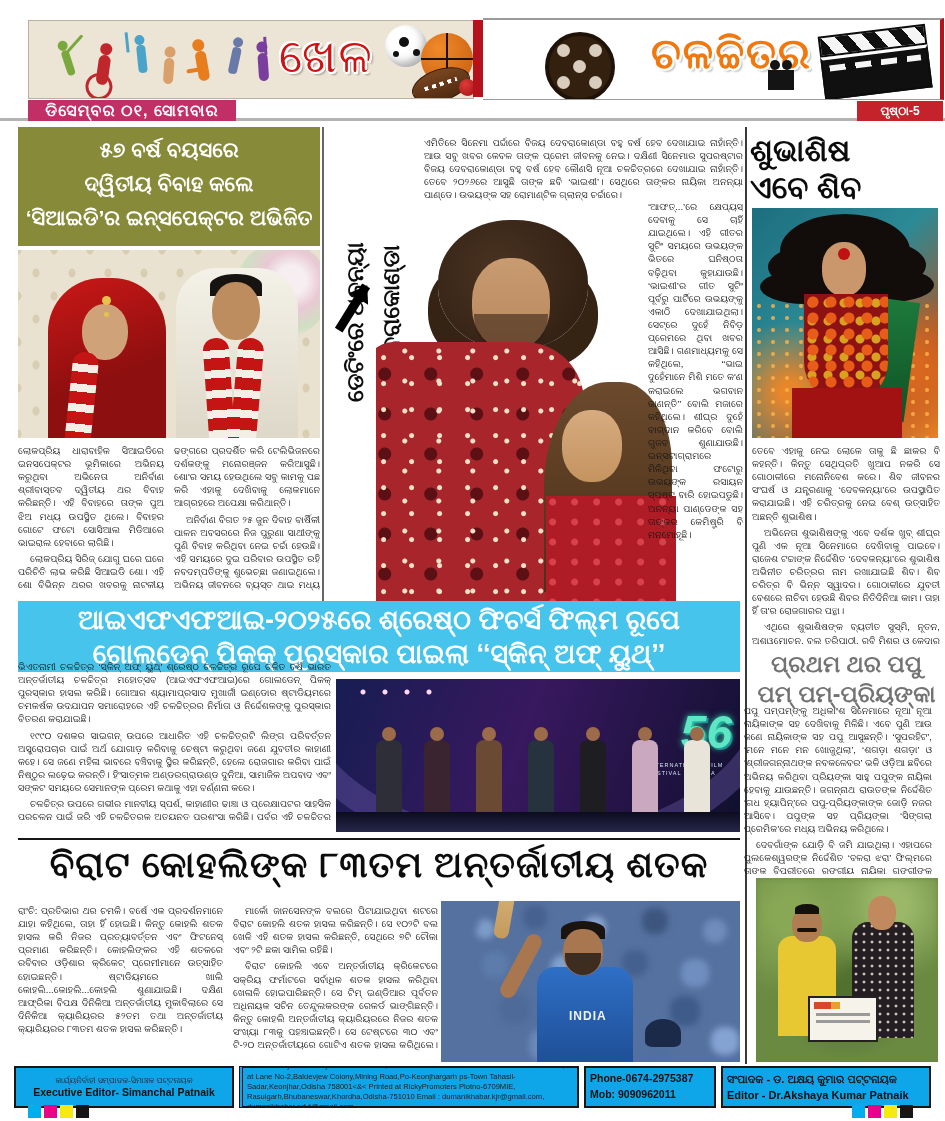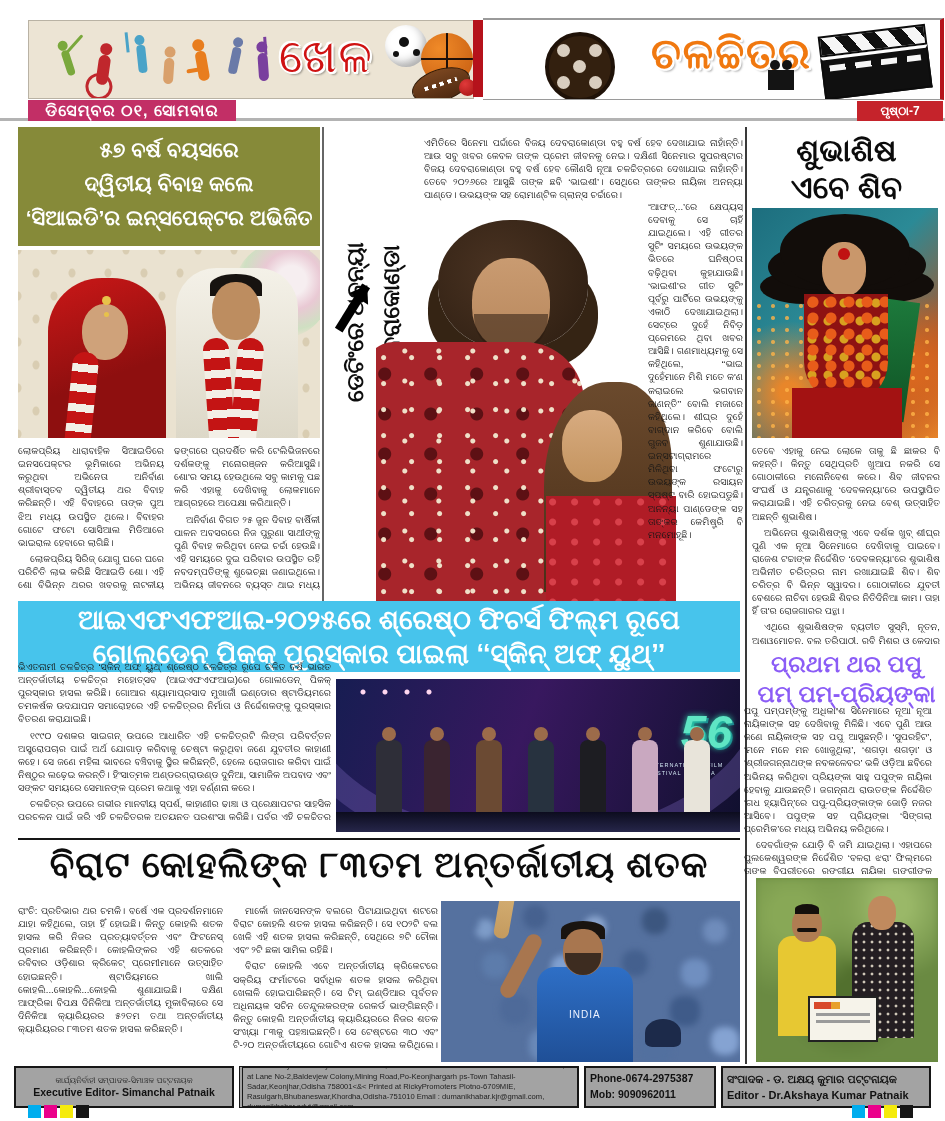--- a/index.html
+++ b/index.html
@@ -82,60 +82,60 @@
   .fig:before{content:"";position:absolute;left:6px;top:-13px;width:14px;height:14px;border-radius:50%;background:#9c6b4a;}
   .iffi-lights{position:absolute;left:16px;top:8px;width:90px;height:10px;background:radial-gradient(circle,#ffd7f0 2px,#0000 3px);background-size:22px 10px;}
   .mid-rule{left:18px;top:838px;width:722px;height:2px;background:#161616;}
   
   .kohli-head{left:18px;top:844px;width:722px;font-size:36px;font-weight:bold;color:#0c0c0c;text-align:center;letter-spacing:1px;}
   .kohli-body{left:18px;top:904px;width:420px;height:158px;}
   .kohli-photo{left:441px;top:901px;width:299px;height:161px;background:#55719f;overflow:hidden;}
   .bokeh{position:absolute;left:30px;top:20px;width:8px;height:8px;border-radius:50%;filter:blur(3px);
      box-shadow:10px 4px 0 6px #7e9cc8,60px -8px 0 8px #46618f,120px 2px 0 7px #8aa5cf,180px -4px 0 9px #3c567f,240px 6px 0 8px #6f8cbb,20px 40px 0 9px #5d7cab,90px 44px 0 10px #80a0d0,160px 38px 0 9px #44608e,220px 48px 0 10px #708fc0,40px 84px 0 11px #4e6a99,130px 90px 0 12px #7795c5,210px 86px 0 11px #3f5b89,70px 120px 0 12px #6a89b8,180px 124px 0 12px #52709f,250px 116px 0 10px #85a3d2;}
   .k-torso{position:absolute;left:96px;top:66px;width:96px;height:96px;border-radius:18px 18px 0 0;background:linear-gradient(#2e6fc6,#1f4f96);}
-  .k-india{position:absolute;left:128px;top:108px;font-size:10px;font-weight:normal;color:#eef3ff;letter-spacing:1px;}
+  .k-india{position:absolute;left:128px;top:108px;font-size:12px;font-weight:bold;color:#eef3ff;letter-spacing:1px;}
   .k-head{position:absolute;left:122px;top:28px;width:40px;height:46px;border-radius:46%;background:#a8764f;}
   .k-hairc{position:absolute;left:120px;top:20px;width:44px;height:18px;border-radius:50% 50% 0 0;background:#191410;}
   .k-beard{position:absolute;left:124px;top:52px;width:36px;height:22px;border-radius:0 0 18px 18px;background:rgba(25,20,16,.75);}
   .k-arm{position:absolute;left:72px;top:30px;width:16px;height:70px;border-radius:8px;background:#a8764f;transform:rotate(28deg);}
   .k-bat{position:absolute;left:60px;top:-58px;width:15px;height:96px;border-radius:7px;background:linear-gradient(#e4c489,#c49a5e);transform:rotate(10deg);}
   .k-helmet{position:absolute;left:204px;top:118px;width:36px;height:28px;border-radius:50% 50% 20% 20%;background:#1c2a4a;}
   
-  .shiva-head{left:750px;top:132px;width:193px;font-size:31px;font-weight:bold;text-align:center;line-height:1.2;color:#0b0b0b;}
+  .shiva-head{left:750px;top:132px;width:193px;font-size:31px;font-weight:bold;text-align:left;line-height:1.2;color:#0b0b0b;}
   .shiva-photo{left:752px;top:208px;width:186px;height:230px;overflow:hidden;
      background:radial-gradient(circle at 20% 80%,#e8862a 4%,#0000 30%),radial-gradient(circle at 85% 70%,#d8671f 6%,#0000 34%),linear-gradient(135deg,#1d6e7e,#2b8a96 42%,#b05324 78%,#e8862a);}
   .sh-spark{position:absolute;left:0;top:40%;width:100%;height:60%;background:radial-gradient(circle,#ffb347 1.5px,#0000 2.5px);background-size:14px 12px;opacity:.8;}
   .sh-hair{position:absolute;left:28px;top:6px;width:130px;height:74px;border-radius:50%;background:#120d0a;
      box-shadow:-26px 16px 0 -14px #120d0a,28px 14px 0 -12px #120d0a,-40px 36px 0 -20px #120d0a,44px 34px 0 -20px #120d0a;}
   .sh-face{position:absolute;left:70px;top:34px;width:44px;height:54px;border-radius:46%;background:#c9976b;}
   .sh-tilak{position:absolute;left:86px;top:40px;width:12px;height:12px;border-radius:50%;background:#c01212;}
   .sh-garl{position:absolute;left:52px;top:86px;width:84px;height:110px;border-radius:0 0 46px 46px;
      background:radial-gradient(circle,#e85c1a 5px,#0000 6px),radial-gradient(circle,#d8a11f 4px,#0000 5px),#8e1212;background-size:18px 16px,16px 18px;}
   .sh-sash{position:absolute;left:120px;top:92px;width:40px;height:120px;background:linear-gradient(170deg,#1d7a3c,#0f5224);transform:rotate(8deg);}
   .sh-dress{position:absolute;left:40px;bottom:0;width:110px;height:50px;background:#a31212;}
   .shiva-body{left:752px;top:444px;width:188px;height:200px;}
-  .pappu-head{left:750px;top:650px;width:193px;font-size:23px;font-weight:bold;text-align:center;line-height:1.3;color:#8b5cf6;}
+  .pappu-head{left:750px;top:650px;width:193px;font-size:23px;font-weight:bold;text-align:center;line-height:1.3;color:#737373;}
   .pappu-body{left:744px;top:704px;width:188px;height:170px;}
   .pappu-photo{left:756px;top:878px;width:182px;height:184px;background:#6a8a42;overflow:hidden;}
   .p-bg{position:absolute;left:0;top:0;width:100%;height:100%;filter:blur(3px);
      background:radial-gradient(circle at 20% 20%,#88a856 10%,#0000 40%),radial-gradient(circle at 75% 15%,#9ab868 8%,#0000 36%),radial-gradient(circle at 50% 60%,#52702e 14%,#0000 50%),#6a8a42;}
   .p-man{position:absolute;left:22px;top:58px;width:58px;height:100px;border-radius:14px 14px 0 0;background:#e7c832;}
   .p-man:before{content:"";position:absolute;left:14px;top:-28px;width:30px;height:34px;border-radius:46%;background:#b07d52;box-shadow:inset 0 -8px 0 rgba(60,30,10,.0);}
   .p-man:after{content:"";position:absolute;left:17px;top:-32px;width:24px;height:10px;border-radius:50% 50% 0 0;background:#14100c;}
   .p-must{position:absolute;left:41px;top:44px;width:20px;height:4px;border-radius:3px;background:#14100c;}
   .p-woman{position:absolute;left:96px;top:44px;width:62px;height:116px;border-radius:16px 16px 0 0;
      background:radial-gradient(circle,#cfc7b8 1px,#0000 1.8px),#241e22;background-size:8px 8px;}
   .p-woman:before{content:"";position:absolute;left:16px;top:-26px;width:28px;height:34px;border-radius:46%;background:#c08a5e;}
   .p-woman:after{content:"";position:absolute;left:8px;top:-34px;width:46px;height:70px;border-radius:50% 50% 0 0;background:rgba(18,12,10,.85);z-index:-1;}
   .p-clap{position:absolute;left:52px;top:118px;width:66px;height:42px;background:#f6f3ea;border:2px solid #222;}
   .p-clap i{display:block;height:7px;margin:4px 4px 0;background:linear-gradient(90deg,#d8492a 30%,#e8a02a 30% 45%,#0000 45%);}
   .p-clap em{display:block;height:3px;margin:4px 6px 0;background:#9a9a9a;}
   
   .footer{left:14px;top:1066px;width:917px;height:42px;display:flex;gap:5px;}
-  .fbox{border:2px solid #161616;background:#a3a3a3;box-sizing:border-box;padding:2px 4px;display:flex;flex-direction:column;justify-content:center;overflow:hidden;}
+  .fbox{border:2px solid #161616;background:#0ea5e9;box-sizing:border-box;padding:2px 4px;display:flex;flex-direction:column;justify-content:center;overflow:hidden;}
   .fbox.b1{width:220px;text-align:center;}
   .fbox.b2{flex:1;border-left:4px double #161616;}
   .fbox.b3{width:132px;}
   .fbox.b4{width:210px;}
   .f-od-small{font-size:8px;color:#222;}
   .f-en-bold{font-size:10.5px;font-weight:bold;color:#111;}
   .f-pub{font-size:7.6px;line-height:1.35;color:#222;}
   .f-phone{font-size:10.5px;font-weight:bold;color:#111;line-height:1.5;}
   .f-ed{font-size:11px;font-weight:bold;color:#111;line-height:1.5;}
   .regs{bottom:3px;display:flex;gap:3px;}
@@ -207,21 +207,21 @@
     <div class="abs clap" style="left:338px;top:10px;">
       <div class="top"></div>
         <div class="board">
           <i></i>
         </div>
     </div>
   </div>
 
   <div class="abs header-rule"></div>
   <div class="abs date-bar">ଡିସେମ୍ବର ୦୧, ସୋମବାର ୨୦୨୫</div>
-  <div class="abs page-no">ପୃଷ୍ଠା-7</div>
+  <div class="abs page-no">ପୃଷ୍ଠା-5</div>
 
   <div class="abs cid-head">
     <div>୫୭ ବର୍ଷ ବୟସରେ</div>
     <div>ଦ୍ୱିତୀୟ ବିବାହ କଲେ</div>
     <div>‘ସିଆଇଡି’ର ଇନ୍ସପେକ୍ଟର ଅଭିଜିତ</div>
   </div>
   <div class="abs wedding">
     <div class="abs arch"></div>
     <div class="abs w-bride">
       <div class="face"></div>

